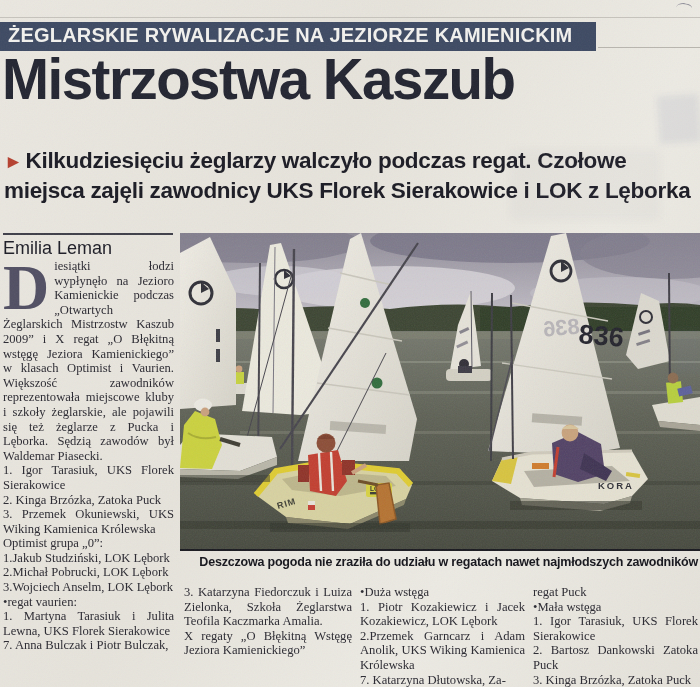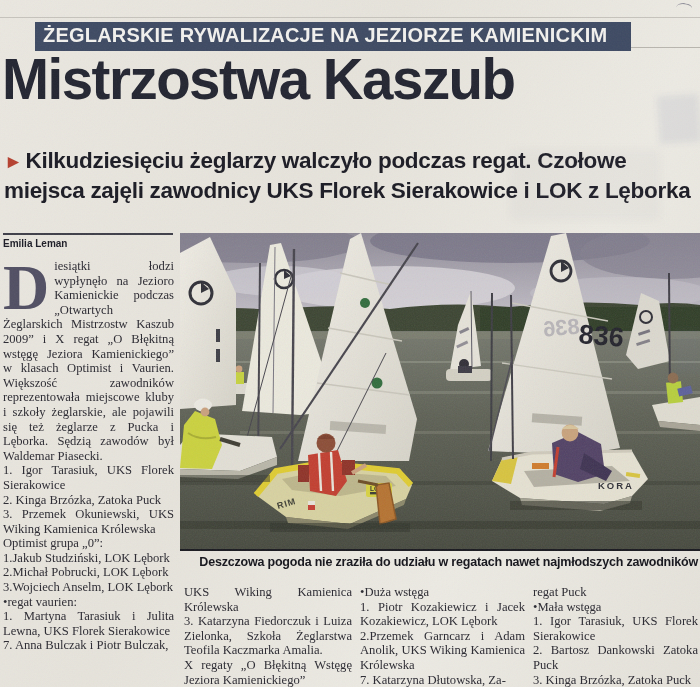--- a/index.html
+++ b/index.html
@@ -4,30 +4,30 @@
 <style>
   html,body{margin:0;padding:0;}
   body{width:700px;height:687px;overflow:hidden;background:#dcd9d2;}
   .page{position:relative;width:700px;height:687px;overflow:hidden;
         background:linear-gradient(115deg,#eae7e0 0%,#e6e3db 40%,#eceae3 70%,#e4e1d9 100%);
         font-family:"Liberation Sans",sans-serif;}
   .rule{position:absolute;background:#c6c3bc;height:1px;}
   .kicker{position:absolute;left:0;top:22px;width:596px;height:29px;background:#3e4a63;
           color:#f2f1ee;font-size:20px;font-weight:bold;letter-spacing:.2px;
           line-height:27px;padding-left:8px;box-sizing:border-box;white-space:nowrap;
-          text-transform:uppercase;margin-left:35px;}
+          text-transform:uppercase;}
   .headline{position:absolute;left:2px;top:46px;width:698px;color:#232531;
             font-size:57px;font-weight:bold;letter-spacing:-1.5px;line-height:66px;
             transform:scaleX(.99);transform-origin:left top;}
   .lead{position:absolute;left:4px;top:146px;width:694px;color:#1b1b24;
         font-size:22.5px;font-weight:bold;line-height:29px;letter-spacing:-.3px;}
   .lead .arrow{color:#b5402f;font-size:19px;margin-right:3px;}
   .byline-rule{position:absolute;left:3px;top:233px;width:170px;height:2px;background:#3f3f49;}
   .byline{position:absolute;left:3px;top:238px;width:170px;color:#1c1c26;
-          font-size:10px;font-weight:bold;}
+          font-size:18px;font-weight:normal;}
   .bodytext{font-family:"Liberation Serif","DejaVu Serif",serif;color:#2b2a32;
             font-size:12.6px;line-height:14.6px;text-align:justify;}
   .col1{position:absolute;left:3px;top:259px;width:171px;}
   .col2{position:absolute;left:184px;top:585px;width:168px;}
   .col3{position:absolute;left:360px;top:585px;width:165px;}
   .col4{position:absolute;left:533px;top:585px;width:165px;}
   .dropcap{float:left;font-size:64px;line-height:51px;font-weight:bold;
            color:#514f63;padding:3px 5px 0 0;font-family:"Liberation Serif",serif;}
   .intro{margin:0 0 0 0;}
   .lines p,.bodytext p{margin:0;}
@@ -266,21 +266,20 @@
         <rect x="0" y="242" width="90" height="7" fill="#33362c" opacity=".5"></rect>
       </g>
 
       <rect width="520" height="316" filter="url(#pgrain)" opacity=".09"></rect>
     </svg>
   </figure>
 
   <div class="caption">Deszczowa pogoda nie zraziła do udziału w regatach nawet najmłodszych zawodników</div>
 
   <div class="col2 bodytext">
-      <p>UKS Wiking Kamienica Królewska</p>
       <p>3. Katarzyna Fiedorczuk i Luiza Zielonka, Szkoła Żeglarstwa Teofila Kaczmarka Amalia.</p>
       <p>X regaty „O Błękitną Wstęgę Jeziora Kamienickiego”</p>
     </div>
   <div class="col3 bodytext">
       <p>•Duża wstęga</p>
       <p>1. Piotr Kozakiewicz i Jacek Kozakiewicz, LOK Lębork</p>
       <p>2.Przemek Garncarz i Adam Anolik, UKS Wiking Kamienica Królewska</p>
       <p>7. Katarzyna Dłutowska, Za-</p>
     </div>
   <div class="col4 bodytext">

